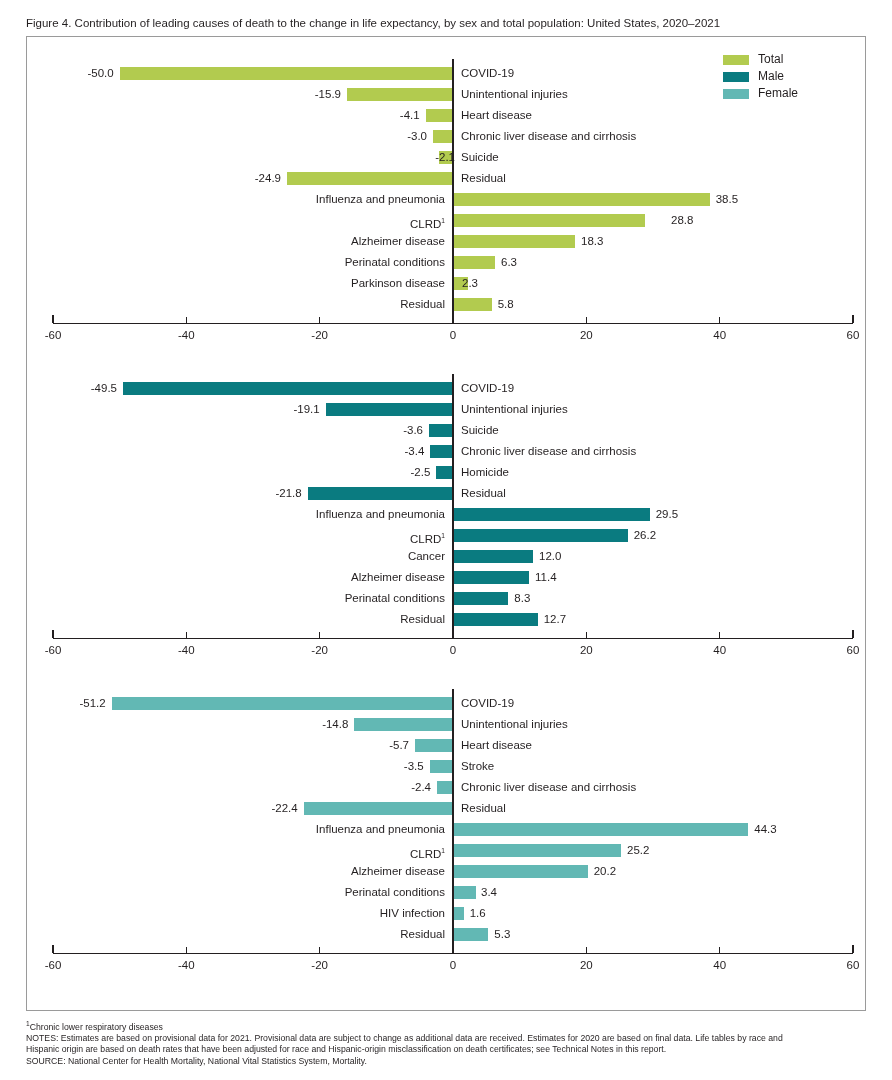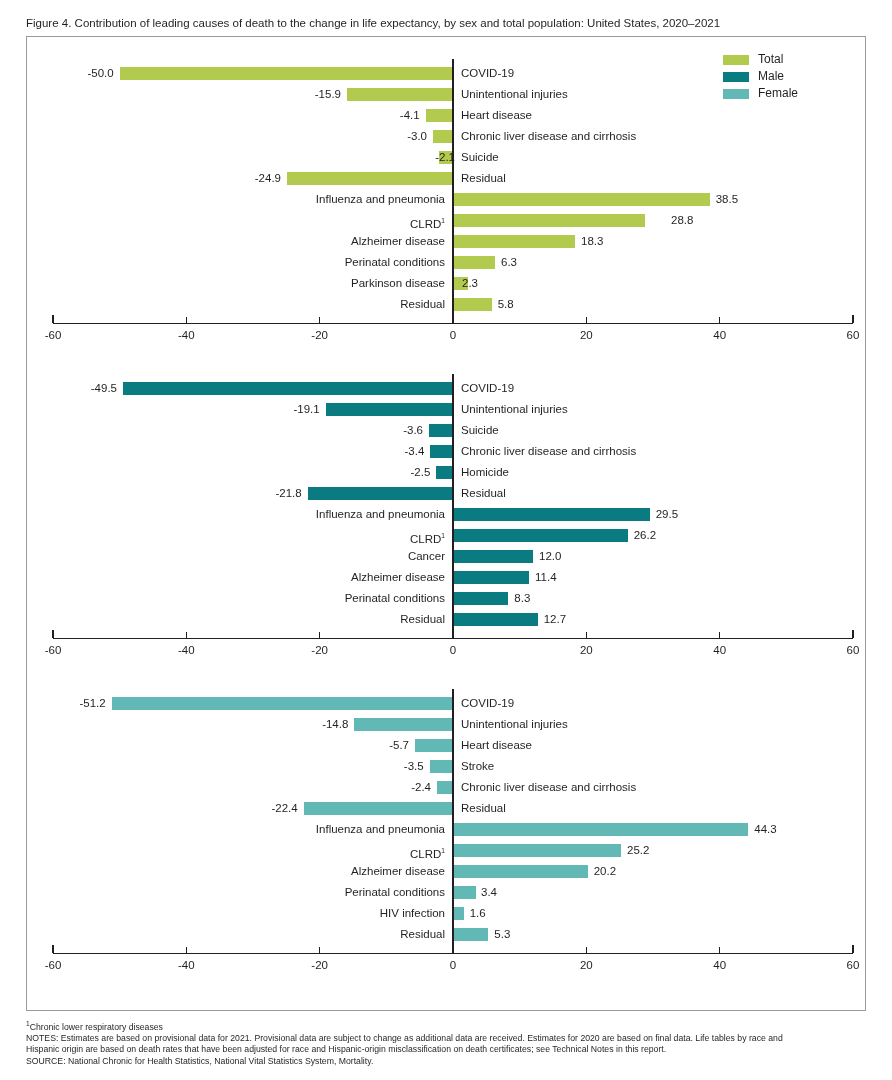--- a/index.html
+++ b/index.html
@@ -449,14 +449,14 @@
         <div class="tick-label" style="left: 826px;">60</div>
       </div>
     </div>
 
 </div>
 
 <div class="footnotes">
   <div><span class="sup">1</span><span>Chronic lower respiratory diseases</span></div>
   <div>NOTES: Estimates are based on provisional data for 2021. Provisional data are subject to change as additional data are received. Estimates for 2020 are based on final data. Life tables by race and</div>
   <div>Hispanic origin are based on death rates that have been adjusted for race and Hispanic-origin misclassification on death certificates; see Technical Notes in this report.</div>
-  <div>SOURCE: National Chronic for Health Statistics, National Vital Statistics System, Mortality.</div>
+  <div>SOURCE: National Center for Health Mortality, National Vital Statistics System, Mortality.</div>
 </div>
 
 </body></html>

